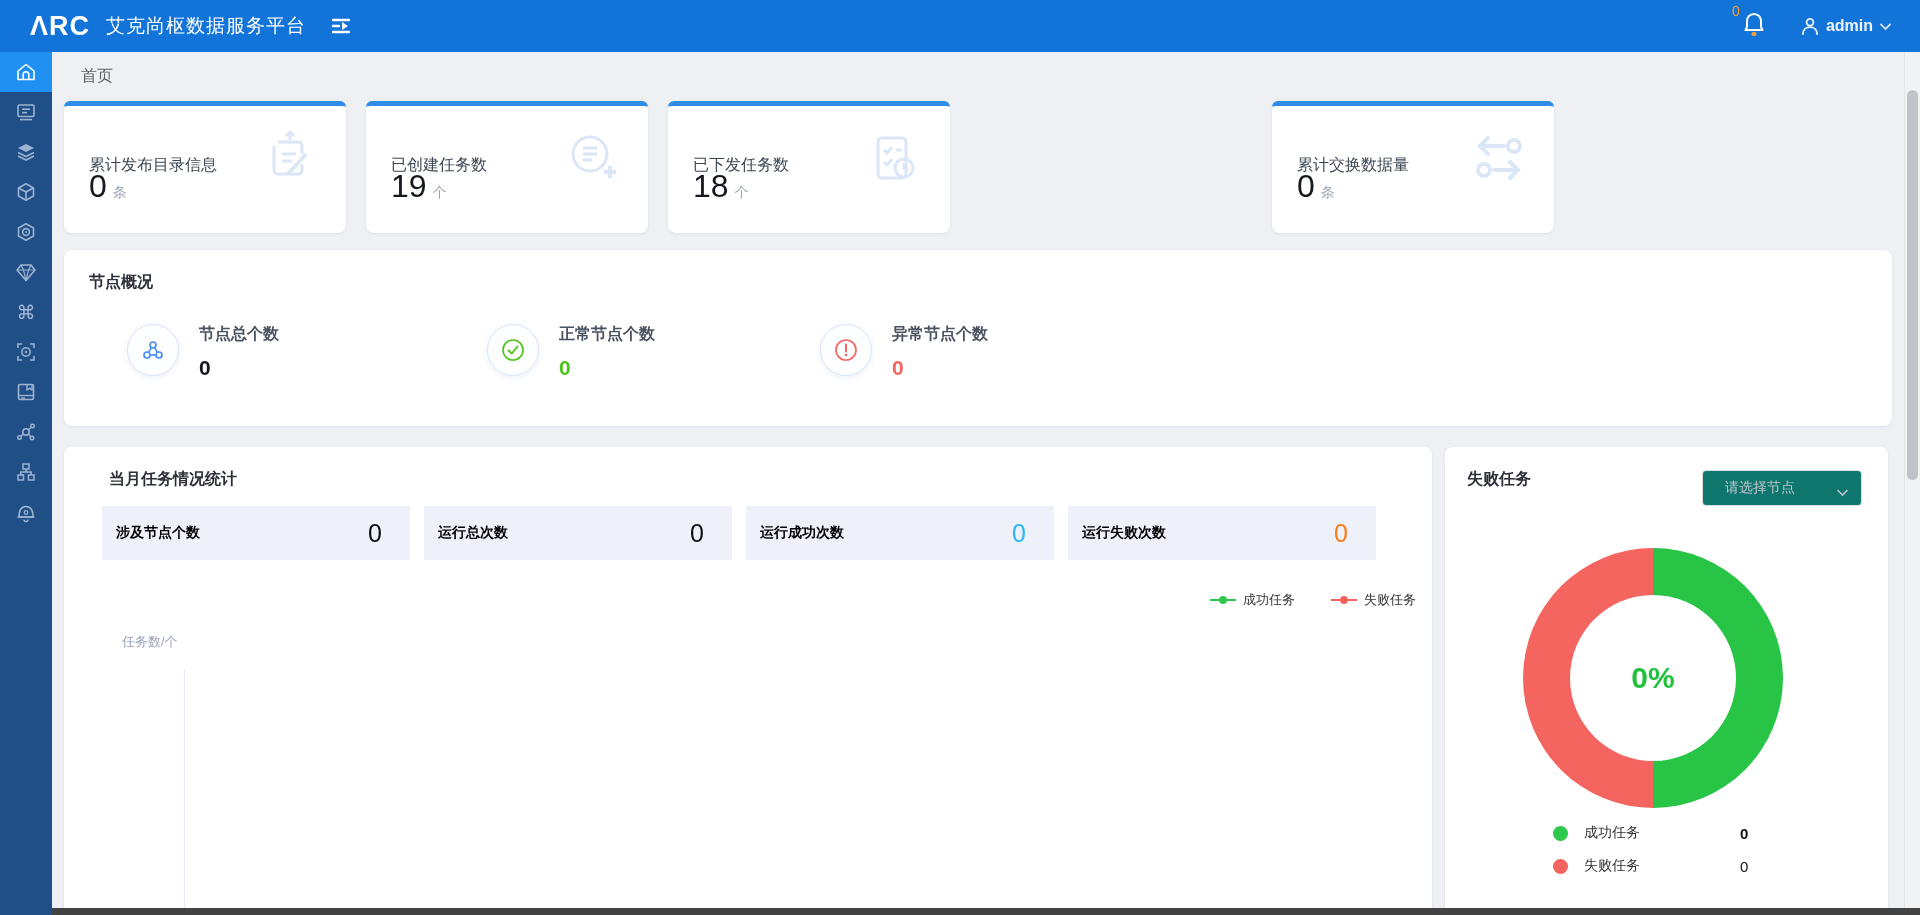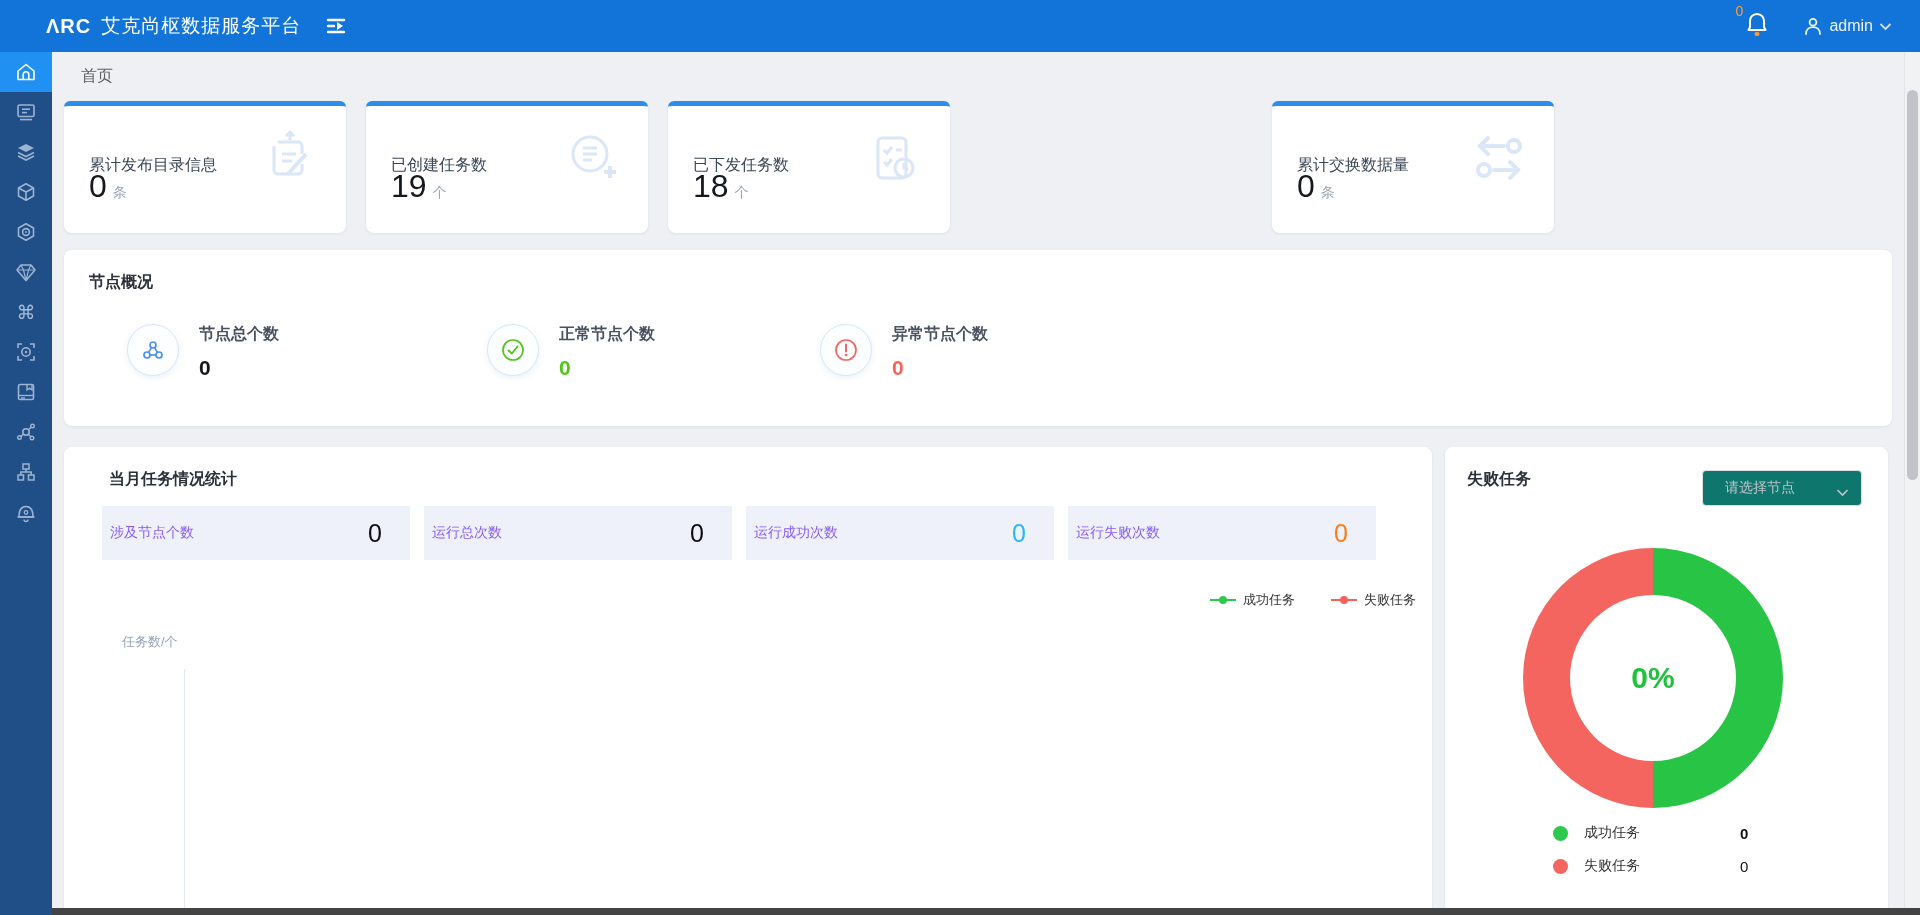--- a/index.html
+++ b/index.html
@@ -2,31 +2,31 @@
 <html><head>
 <meta charset="utf-8">
 <style>
   * { margin:0; padding:0; box-sizing:border-box; }
   html,body { width:1920px; height:915px; overflow:hidden;
     font-family:"Liberation Sans", sans-serif; background:#eef0f4; }
 
   
   .header { position:absolute; left:0; top:0; width:1920px; height:52px;
     background:#1274d9; display:flex; align-items:center; z-index:30; }
-  .logo { margin-left:46px; color:#fff; font-size:20px; font-weight:bold;
+  .logo { margin-left:30px; color:#fff; font-size:27px; font-weight:bold;
     letter-spacing:1px; line-height:1; }
-  .app-title { color:#fff; font-size:19px; margin-left:10px; letter-spacing:1px; }
+  .app-title { color:#fff; font-size:19px; margin-left:16px; letter-spacing:1px; }
   .fold-btn { margin-left:24px; cursor:pointer; display:flex; align-items:center; }
   .header-right { position:absolute; right:28px; top:0; height:52px;
     display:flex; align-items:center; gap:34px; }
   .bell-wrap { position:relative; cursor:pointer; }
   .bell-badge { position:absolute; left:-10px; top:-8px; color:#ff9d2b;
     font-size:14px; }
   .user-wrap { display:flex; align-items:center; gap:6px; color:#eef4fb;
-    font-size:16px; cursor:pointer; }
+    font-size:16px; cursor:pointer;font-weight:bold; }
 
   
   .sidebar { position:absolute; left:0; top:52px; width:52px; height:863px;
     background:#204e87; z-index:20; }
   .side-item { width:52px; height:40px; display:flex; align-items:center;
     justify-content:center; cursor:pointer; }
   .side-item.active { background:#2090f2; }
   .side-item svg { opacity:.75; }
   .side-item.active svg { opacity:1; }
   .cmd-glyph { color:#c6d5ea; font-size:19px; opacity:.8; }
@@ -60,21 +60,21 @@
   .node-text { margin-left:20px;font-weight:bold; }
   .node-label { font-size:16px; color:#4a5260; }
   .node-value { font-size:21px; color:#15181d; margin-top:11px; }
   .node-value.ok { color:#52c41a; }
   .node-value.bad { color:#f5655f; }
 
   
   .monthly-card { top:395px; left:12px; width:1368px; height:475px; }
   .stat-box { position:absolute; top:59px; width:308px; height:54px;
     background:#eef1f9; display:flex; align-items:center; }
-  .box-label { font-size:14px; color:#8b5cf6; margin-left:8px; }
+  .box-label { font-size:14px; color:#000000; margin-left:14px;font-weight:bold; }
   .box-value { position:absolute; right:28px; font-size:25px; color:#0c0e11; }
   .box-value.cyan { color:#29b8f0; }
   .box-value.orange { color:#fa7c19; }
   .chart-legend { position:absolute; right:16px; top:144px; display:flex; gap:36px; }
   .legend-item { display:flex; align-items:center; gap:7px; font-size:13px;
     color:#333; cursor:pointer; }
   .legend-mark { position:relative; width:26px; height:8px; }
   .legend-mark .line { position:absolute; left:0; top:3px; width:26px; height:2px; }
   .legend-mark .dot { position:absolute; left:9px; top:0; width:8px; height:8px;
     border-radius:50%; }

